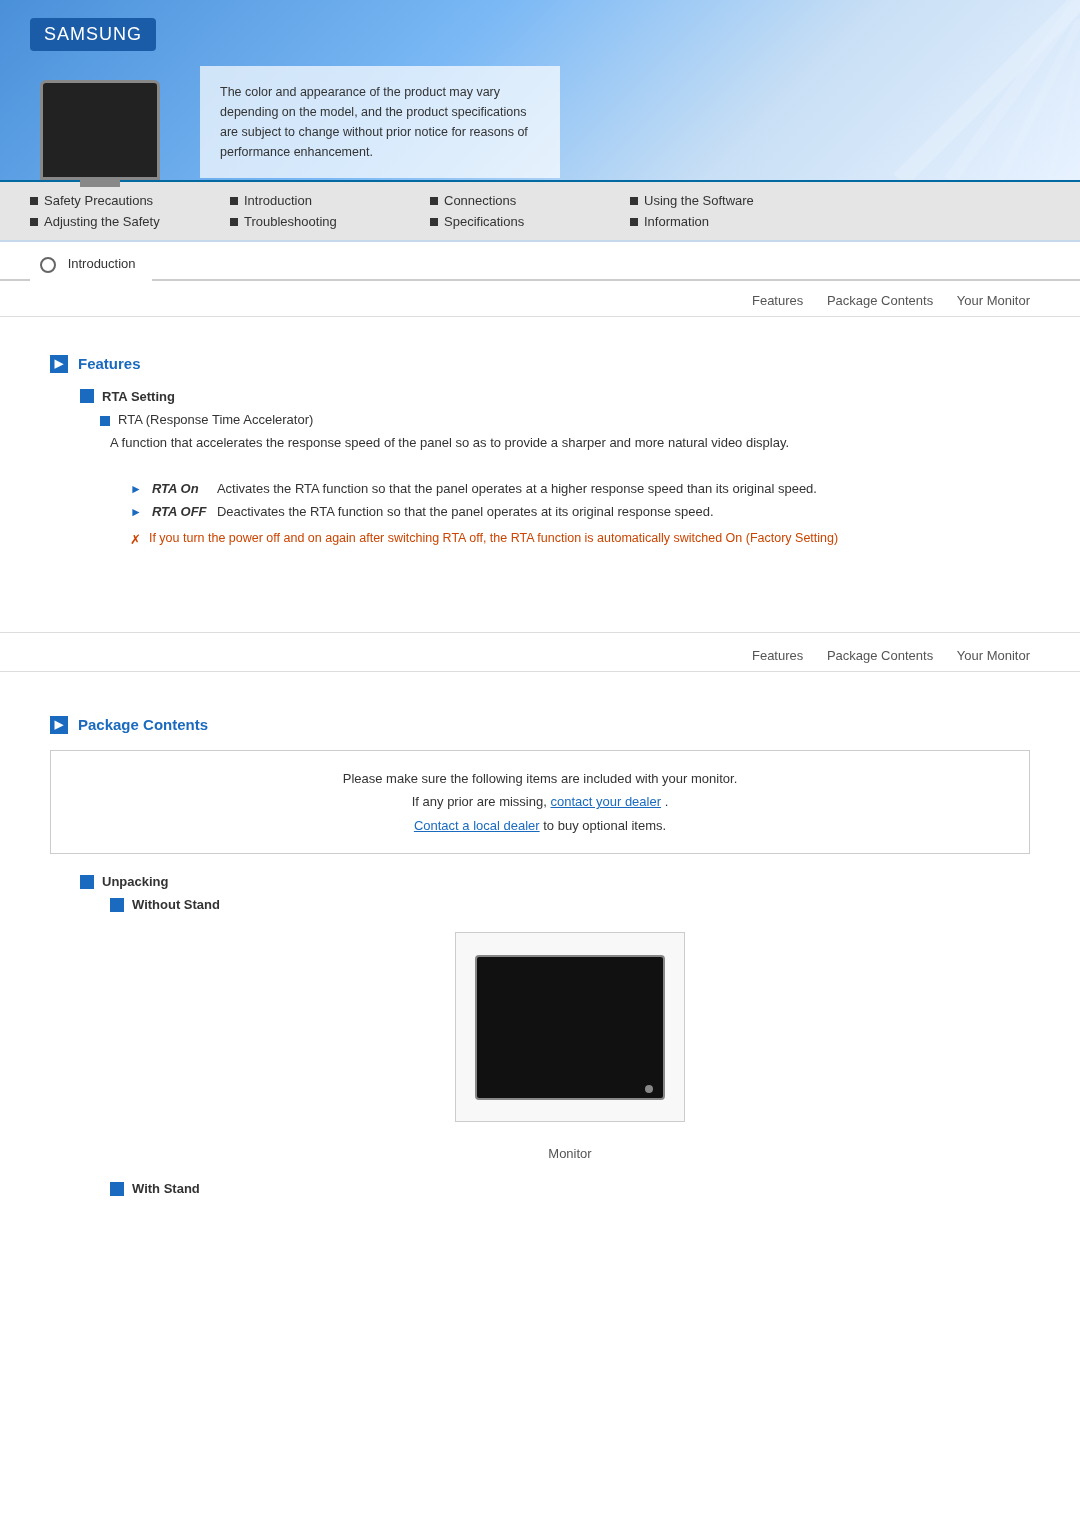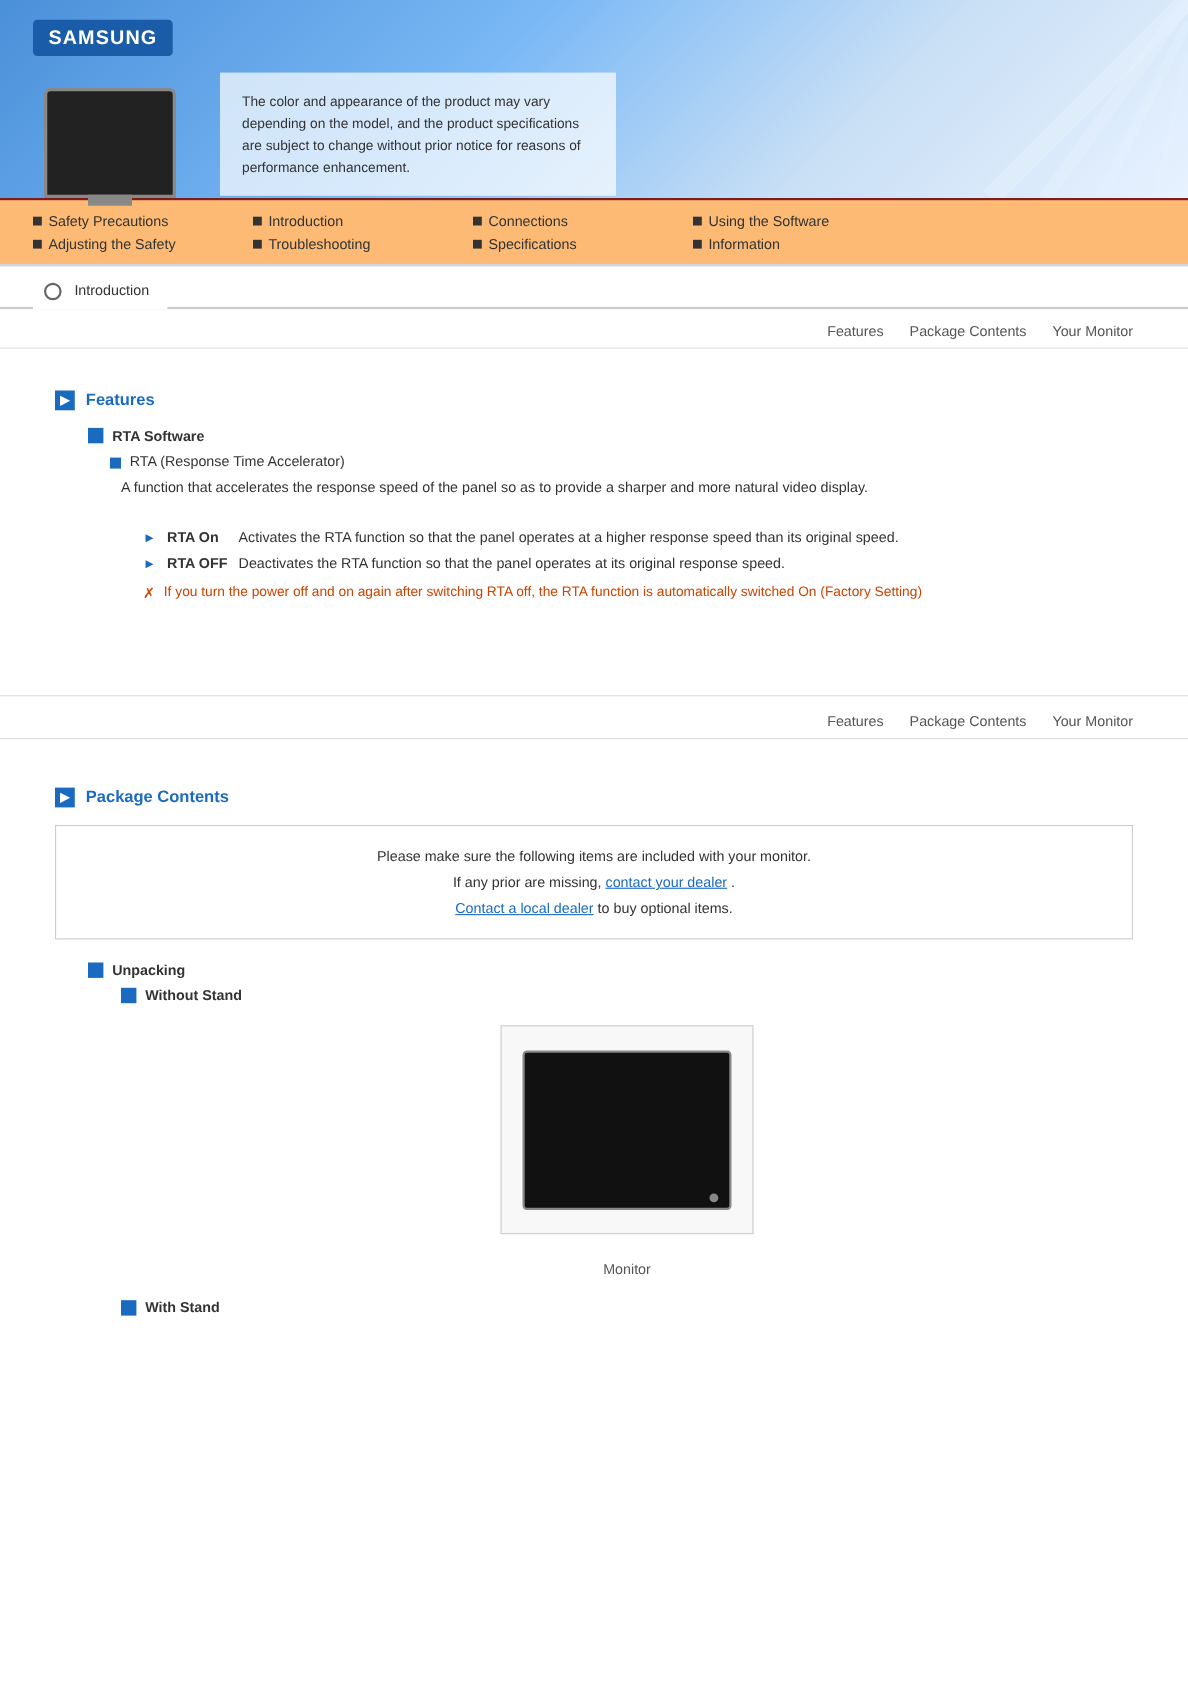--- a/index.html
+++ b/index.html
@@ -19,21 +19,21 @@
       display: flex;
       align-items: center;
       padding: 20px 40px;
     }
     .samsung-logo {
       position: absolute;
       top: 18px;
       left: 30px;
       background: #1a5ca8;
       color: #fff;
-      font-weight: bold;
+      font-weight: normal;
       font-size: 18px;
       padding: 6px 14px;
       border-radius: 4px;
       letter-spacing: 1px;
     }
     .monitor-img {
       width: 140px;
       height: 130px;
       position: absolute;
       left: 30px;
@@ -68,22 +68,22 @@
       background: rgba(255,255,255,0.7);
       padding: 16px 20px;
       max-width: 360px;
       font-size: 12.5px;
       line-height: 1.6;
       color: #333;
     }
 
     
     .nav-bar {
-      background: #fdba74;
-      border-top: 2px solid #7f1d1d;
+      background: #e5e5e5;
+      border-top: 2px solid #0369a1;
       border-bottom: 2px solid #c8d8ec;
       display: flex;
       padding: 8px 30px;
       flex-wrap: wrap;
       gap: 0;
     }
     .nav-col {
       min-width: 200px;
       padding-right: 20px;
     }
@@ -225,20 +225,21 @@
     }
     .arrow-icon {
       color: #1a6abf;
       font-size: 12px;
       margin-top: 1px;
       flex-shrink: 0;
     }
     .arrow-label {
       font-weight: bold;
       min-width: 55px;
+      font-style: italic;
     }
 
     
     .warning-text {
       display: flex;
       align-items: flex-start;
       gap: 8px;
       margin-left: 50px;
       margin-top: 10px;
       color: #cc4400;
@@ -405,21 +406,21 @@
 <div class="content">
 
   <div class="section-header">
     <div class="section-icon">▶</div>
     <span class="section-title">Features</span>
   </div>
 
   <div class="sub-section">
     <div class="sub-section-header">
       <span class="sub-icon"></span>
-      <span>RTA Software</span>
+      <span>RTA Setting</span>
     </div>
 
     <div class="item-row">
       <span class="item-bullet"></span>
       <span>RTA (Response Time Accelerator)</span>
     </div>
 
     <div class="description-text">A function that accelerates the response speed of the panel so as to provide a sharper and more natural video display.</div>
 
     <div class="arrow-item">

